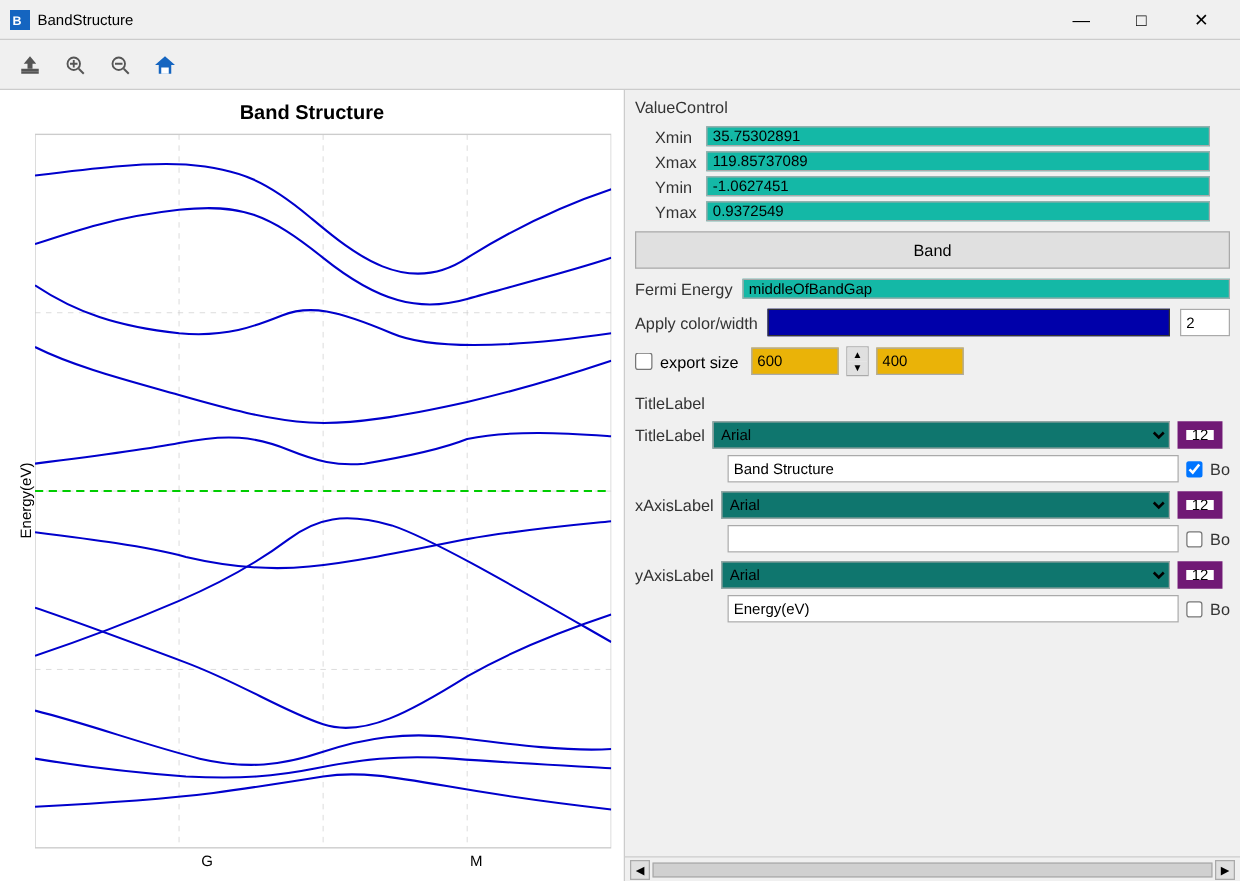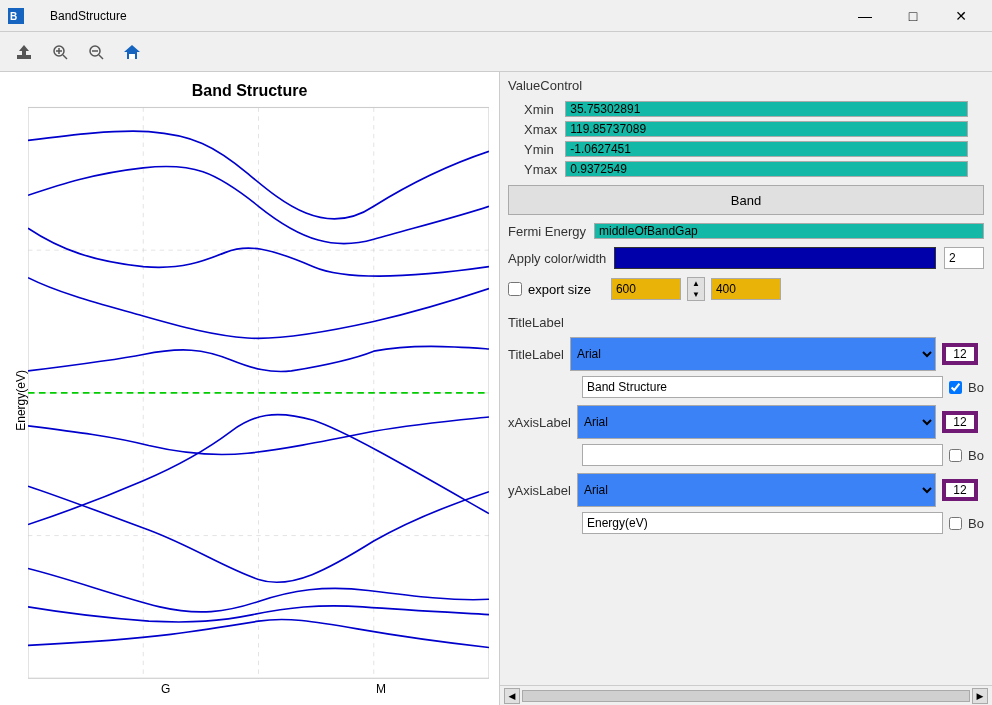--- a/index.html
+++ b/index.html
@@ -23,21 +23,20 @@
       user-select: none;
     }
     .title-bar-icon {
       width: 16px;
       height: 16px;
       margin-right: 6px;
     }
     .title-bar-text {
       flex: 1;
       font-size: 12px;
-      margin-left: 20px;
     }
     .title-bar-controls {
       display: flex;
       gap: 2px;
     }
     .title-bar-btn {
       width: 46px;
       height: 32px;
       background: transparent;
       border: none;
@@ -214,21 +213,21 @@
       align-items: center;
       padding: 4px 8px;
       gap: 6px;
     }
     .export-checkbox {
       width: 14px;
       height: 14px;
     }
     .export-label {
       font-size: 13px;
-      margin-right: 14px;
+      margin-right: 4px;
     }
     .export-input {
       width: 70px;
       height: 22px;
       border: 1px solid #aaa;
       background: #eab308;
       padding: 0 4px;
       font-size: 12px;
     }
     .spinner-wrap {
@@ -255,30 +254,30 @@
     }
 
     .label-row {
       display: grid;
       grid-template-columns: auto 1fr auto auto;
       gap: 4px 6px;
       padding: 3px 8px;
       align-items: center;
     }
     .font-select {
-      height: 34px;
-      border: 1px solid #aaa;
-      background: #3b82f6;
+      height: 22px;
+      border: 1px solid #aaa;
+      background: #0f766e;
       font-size: 12px;
       padding: 0 2px;
     }
     .size-input {
       width: 36px;
       height: 22px;
-      border: 4px solid #701a75;
+      border: 7px solid #701a75;
       background: white;
       padding: 0 2px;
       font-size: 12px;
       text-align: center;
     }
     .text-input-row {
       display: grid;
       grid-template-columns: 1fr auto auto;
       gap: 4px 6px;
       padding: 2px 8px 4px 82px;

